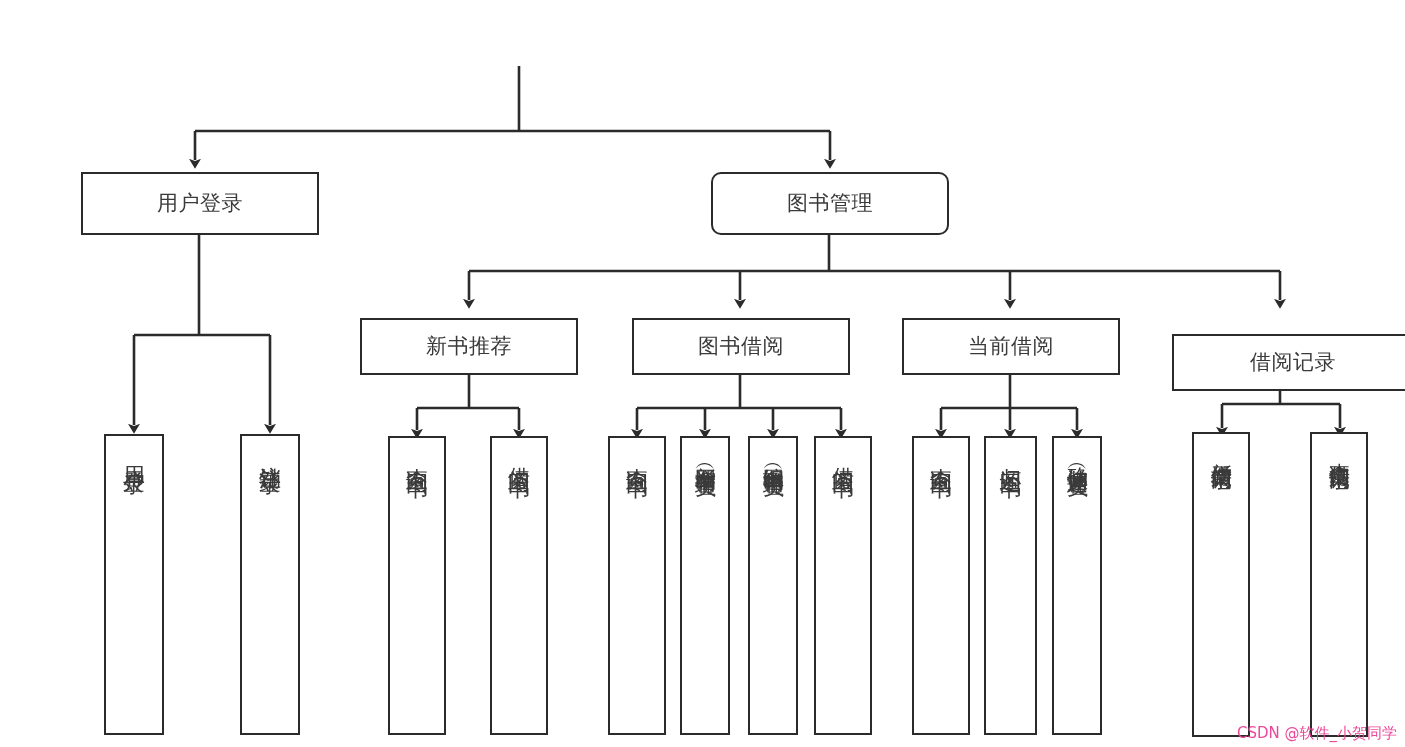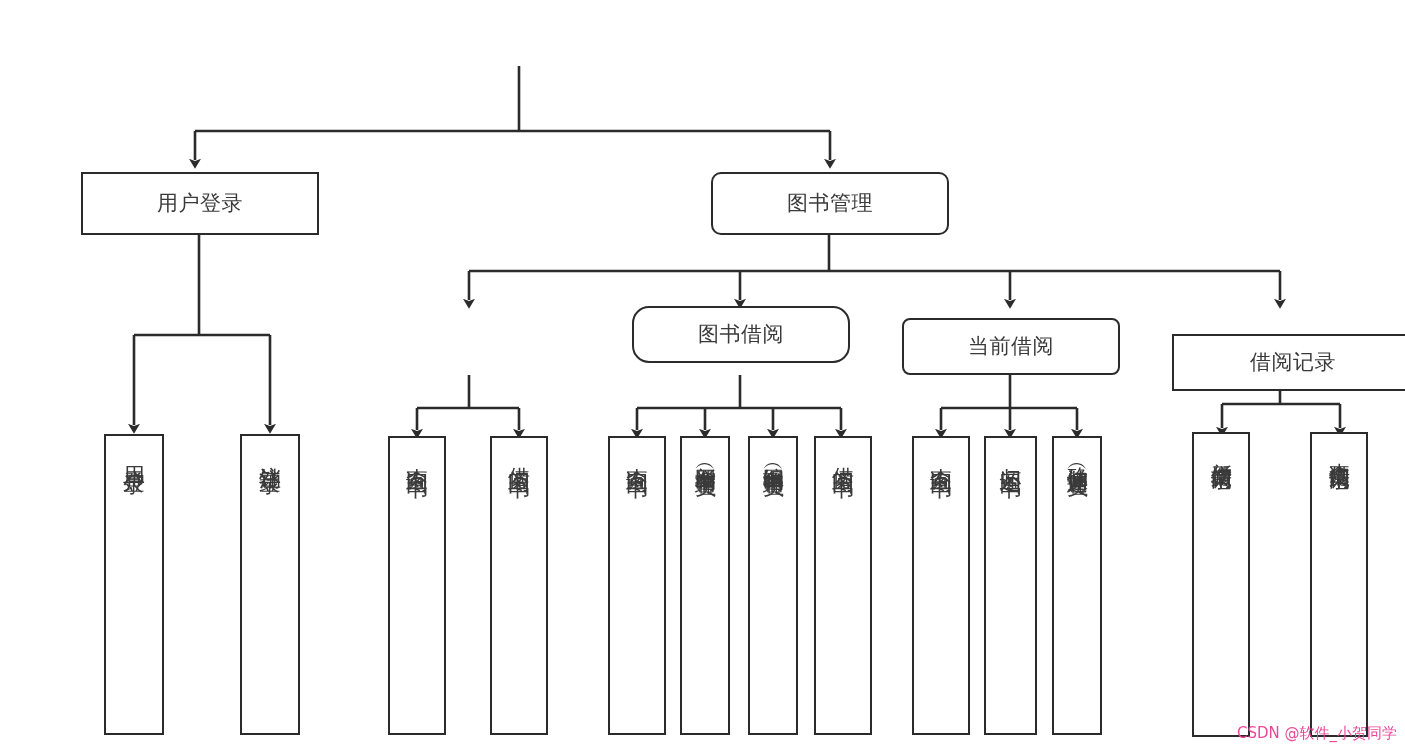--- a/index.html
+++ b/index.html
@@ -131,26 +131,29 @@
 
 
   <div class="node h" id="n-user-login" style="left:81px; top:172px; width:238px; height:63px;">
     <span class="lbl">用户登录</span>
   </div>
 
   <div class="node h" id="n-book-manage" style="left:711px; top:172px; width:238px; height:63px;border-radius:10px;">
     <span class="lbl">图书管理</span>
   </div>
 
-
-  <div class="node h" id="n-book-borrow" style="left:632px; top:306px; width:218px; height:57px;border-radius:17px;">
+  <div class="node h" id="n-new-book-rec" style="left:360px; top:318px; width:218px; height:57px;">
+    <span class="lbl">新书推荐</span>
+  </div>
+
+  <div class="node h" id="n-book-borrow" style="left:632px; top:318px; width:218px; height:57px;">
     <span class="lbl">图书借阅</span>
   </div>
 
-  <div class="node h" id="n-current-borrow" style="left:902px; top:318px; width:218px; height:57px;border-radius:8px;">
+  <div class="node h" id="n-current-borrow" style="left:902px; top:318px; width:218px; height:57px;">
     <span class="lbl">当前借阅</span>
   </div>
 
   <div class="node h" id="n-borrow-record" style="left:1172px; top:318px; width:242px; height:57px;margin-top:16px;">
     <span class="lbl">借阅记录</span>
   </div>
 
   <div class="node v" style="left:104px; top:434px; width:60px; height:301px;">
     <span class="lbl">用户登录</span>
   </div>

